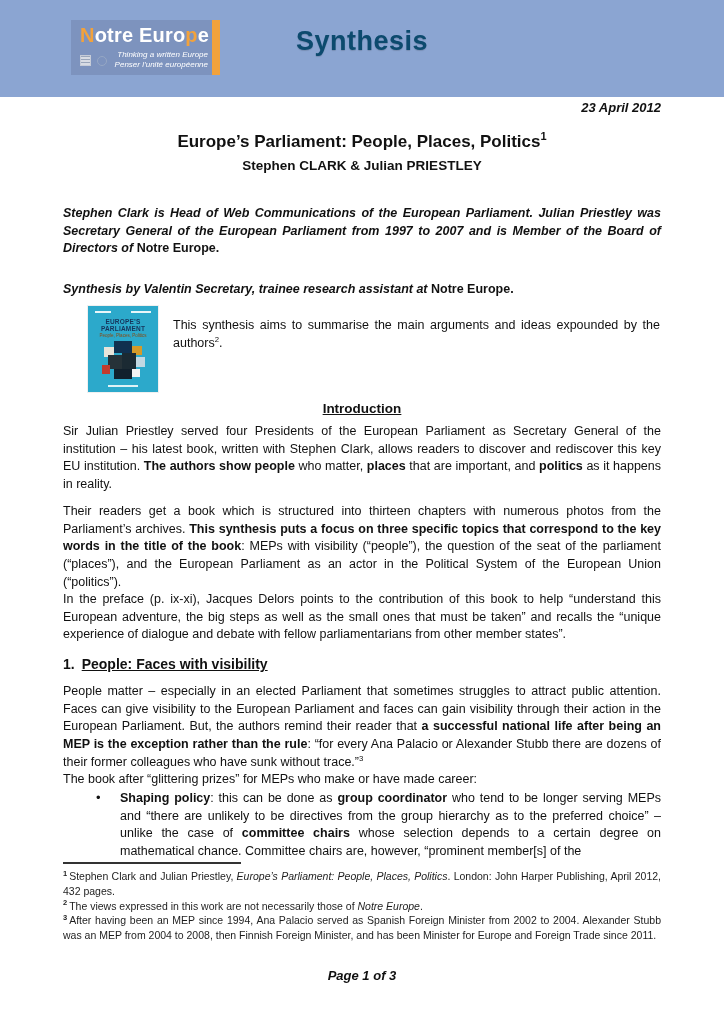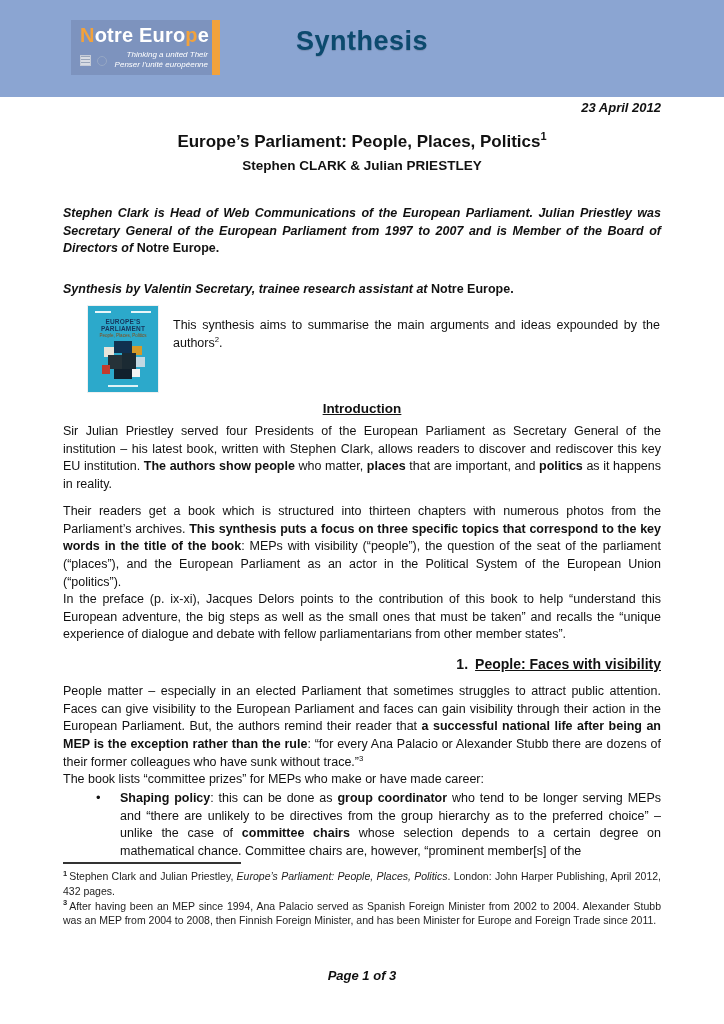--- a/index.html
+++ b/index.html
@@ -56,21 +56,21 @@
   .date{top:99px;text-align:right;font-weight:bold;font-style:italic;font-size:13px;}
   .doc-title{position:absolute;left:0;top:132px;width:724px;text-align:center;font-size:17px;font-weight:bold;}
   .doc-title sup{font-size:11px;}
   .doc-authors{position:absolute;left:0;top:158px;width:724px;text-align:center;font-size:13.5px;font-weight:bold;}
   .author-note{top:205px;}
   .synth{top:281px;}
   .intro-h{top:400px;font-size:13.5px;font-weight:bold;text-decoration:underline;text-align:center;}
   .p1{top:423px;}
   .p2{top:503px;}
   .p3{top:591px;}
-  .sec1{top:656px;font-size:14px;font-weight:bold;text-align:right;}
+  .sec1{top:656px;font-size:14px;font-weight:bold;text-align:left;}
   .sec1 .num{margin-right:7px;}
   .p4{top:683px;}
   .blead{top:771px;}
   .bullet{top:790px;padding-left:57px;position:absolute;}
   .bullet .dot{position:absolute;left:33px;top:-1px;font-size:13px;}
 
   
   .cover{position:absolute;left:88px;top:306px;width:70px;height:86px;background:var(--teal);
          box-shadow:0 0 0 1px rgba(0,0,0,0.06);}
   .cover .a-line{position:absolute;top:5px;height:2px;background:#e9f6f9;}
@@ -97,21 +97,21 @@
 </style>
 </head>
 <body>
 
 <div class="banner">
   <div class="logo-box">
     <div class="logo-brand"><span class="o">N</span><span>otre Euro</span><span class="o">p</span><span>e</span></div>
     <div class="logo-sq"></div>
     <div class="logo-circ"></div>
     <div class="logo-taglines">
-      <div>Thinking a united Their</div>
+      <div>Thinking a written Europe</div>
       <div>Penser l’unité européenne</div>
     </div>
     <div class="logo-bar"></div>
   </div>
   <div class="banner-title">Synthesis</div>
 </div>
 
 <div class="block date">23 April 2012</div>
 
 <h1 class="doc-title"><span>Europe’s Parliament: People, Places, Politics</span><sup>1</sup></h1>
@@ -151,23 +151,24 @@
 <p class="block p1"><span>Sir Julian Priestley served four Presidents of the European Parliament as Secretary General of the institution – his latest book, written with Stephen Clark, allows readers to discover and rediscover this key EU institution. </span><span class="b">The authors show people</span><span> who matter, </span><span class="b">places</span><span> that are important, and </span><span class="b">politics</span><span> as it happens in reality.</span></p>
 
 <p class="block p2"><span>Their readers get a book which is structured into thirteen chapters with numerous photos from the Parliament’s archives. </span><span class="b">This synthesis puts a focus on three specific topics that correspond to the key words in the title of the book</span><span>: MEPs with visibility (“people”), the question of the seat of the parliament (“places”), and the European Parliament as an actor in the Political System of the European Union (“politics”).</span></p>
 
 <p class="block p3"><span>In the preface (p. ix-xi), Jacques Delors points to the contribution of this book to help “understand this European adventure, the big steps as well as the small ones that must be taken” and recalls the “unique experience of dialogue and debate with fellow parliamentarians from other member states”.</span></p>
 
 <h2 class="block sec1"><span class="num">1.</span><span class="u">People: Faces with visibility</span></h2>
 
 <p class="block p4"><span>People matter – especially in an elected Parliament that sometimes struggles to attract public attention. Faces can give visibility to the European Parliament and faces can gain visibility through their action in the European Parliament. But, the authors remind their reader that </span><span class="b">a successful national life after being an MEP is the exception rather than the rule</span><span>: “for every Ana Palacio or Alexander Stubb there are dozens of their former colleagues who have sunk without trace.”</span><sup>3</sup></p>
 
-<p class="block blead"><span>The book lists “committee prizes” for MEPs who make or have made career:</span></p>
+<p class="block blead"><span>The book after “glittering prizes” for MEPs who make or have made career:</span></p>
 
 <div class="block bullet"><span class="dot">•</span><span><span class="b">Shaping policy</span><span>: this can be done as </span><span class="b">group coordinator</span><span> who tend to be longer serving MEPs and “there are unlikely to be directives from the group hierarchy as to the preferred choice” – unlike the case of </span><span class="b">committee chairs</span><span> whose selection depends to a certain degree on mathematical chance. Committee chairs are, however, “prominent member[s] of the</span></span></div>
 
 <div class="block fns">
   <div class="fnrule"></div>
   <div class="fn"><sup>1</sup><span class="seg"><span>Stephen Clark and Julian Priestley, </span><span class="i">Europe’s Parliament: People, Places, Politics</span><span>. London: John Harper Publishing, April 2012, 432 pages.</span></span></div>
+  <div class="fn"><sup>2</sup><span class="seg"><span>The views expressed in this work are not necessarily those of </span><span class="i">Notre Europe</span><span>.</span></span></div>
   <div class="fn"><sup>3</sup><span class="seg"><span>After having been an MEP since 1994, Ana Palacio served as Spanish Foreign Minister from 2002 to 2004. Alexander Stubb was an MEP from 2004 to 2008, then Finnish Foreign Minister, and has been Minister for Europe and Foreign Trade since 2011.</span></span></div>
 </div>
 
 <div class="footer">Page 1 of 3</div>
 
 </body></html>

